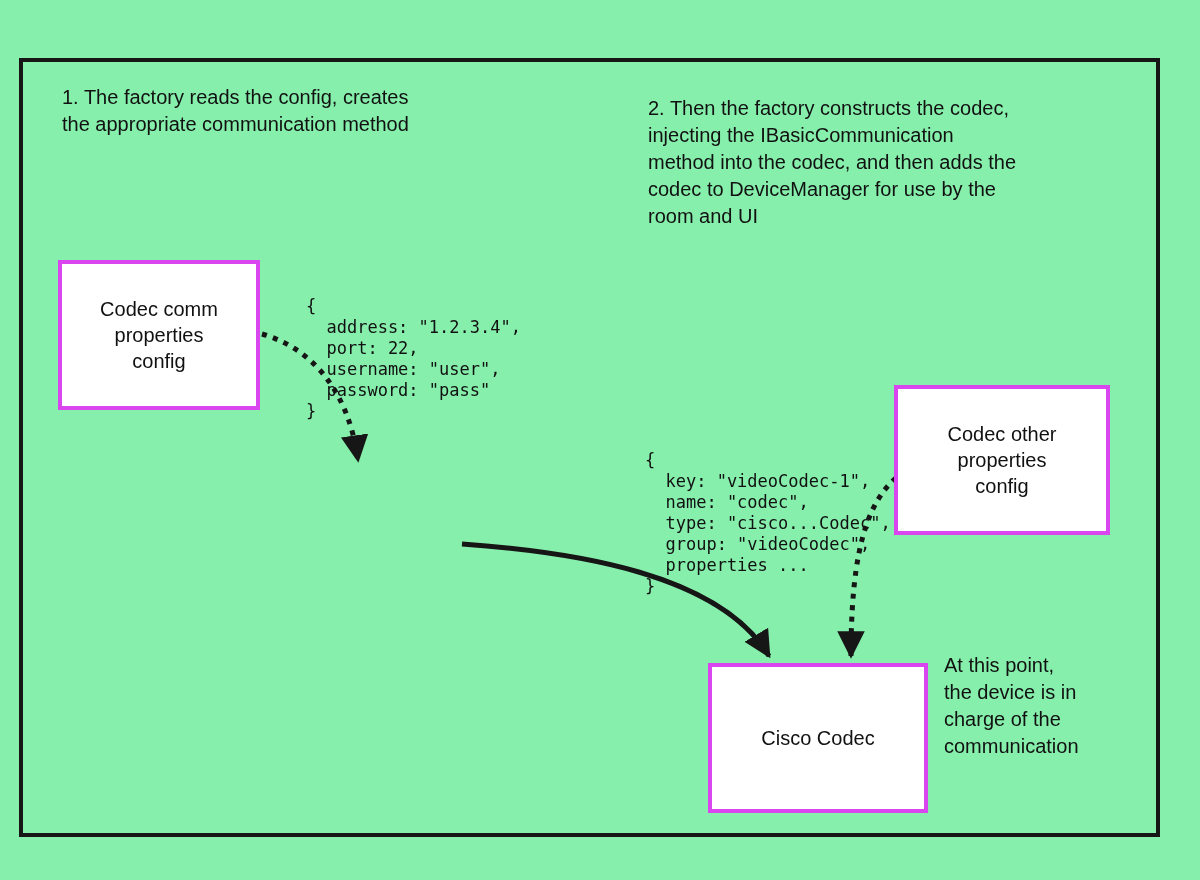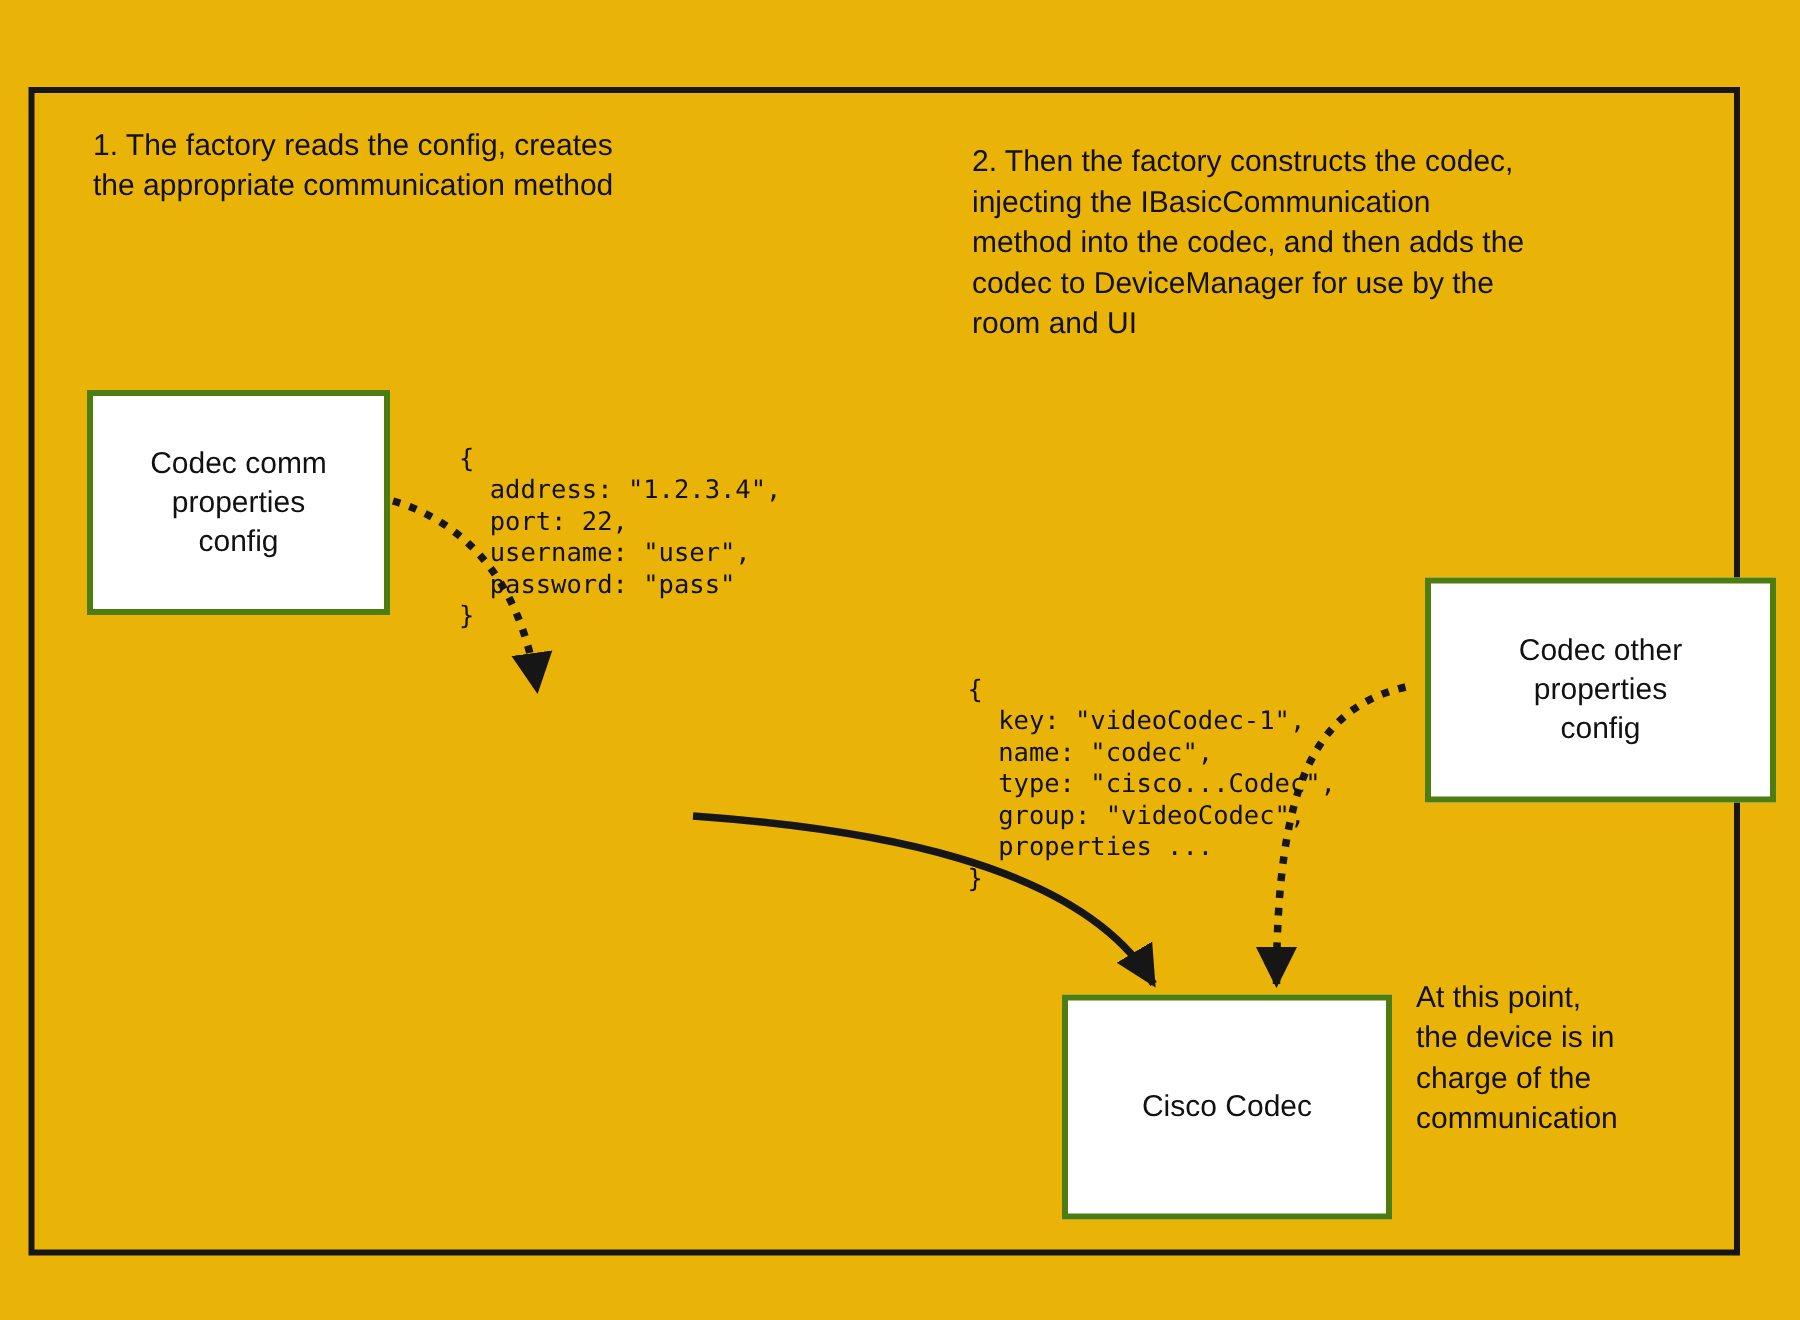--- a/index.html
+++ b/index.html
@@ -4,21 +4,21 @@
 <style>
   html, body {
     margin: 0;
     padding: 0;
     background: #ffffff;
   }
   .canvas {
     position: relative;
     width: 1200px;
     height: 880px;
-    background: #eab308;
+    background: #86efac;
     font-family: "Liberation Sans", sans-serif;
     color: #111111;
     overflow: hidden;
   }
   .frame {
     position: absolute;
     left: 19px;
     top: 58px;
     width: 1133px;
     height: 771px;
@@ -31,34 +31,34 @@
     line-height: 27px;
     white-space: pre-line;
     color: #111111;
   }
   .note-step1 { left: 62px;  top: 84px;  }
   .note-step2 { left: 648px; top: 95px;  }
   .note-atpoint { left: 944px; top: 652px; }
   .node {
     position: absolute;
     box-sizing: border-box;
-    border: 4px solid #4d7c0f;
+    border: 4px solid #d946ef;
     background: #ffffff;
     display: flex;
     align-items: center;
     justify-content: center;
     text-align: center;
     font-size: 20px;
     line-height: 26px;
     white-space: pre-line;
     color: #111111;
   }
   .node-codec-comm  { left: 58px;  top: 260px; width: 202px; height: 150px; }
   .node-ssh-client  { left: 258px; top: 469px; width: 202px; height: 151px; }
-  .node-codec-other { left: 950px; top: 385px; width: 234px; height: 150px; }
+  .node-codec-other { left: 894px; top: 385px; width: 216px; height: 150px; }
   .node-cisco-codec { left: 708px; top: 663px; width: 220px; height: 150px; }
   .code {
     position: absolute;
     margin: 0;
     font-family: "DejaVu Sans Mono", monospace;
     font-size: 17px;
     line-height: 21px;
     white-space: pre;
     color: #111111;
   }

